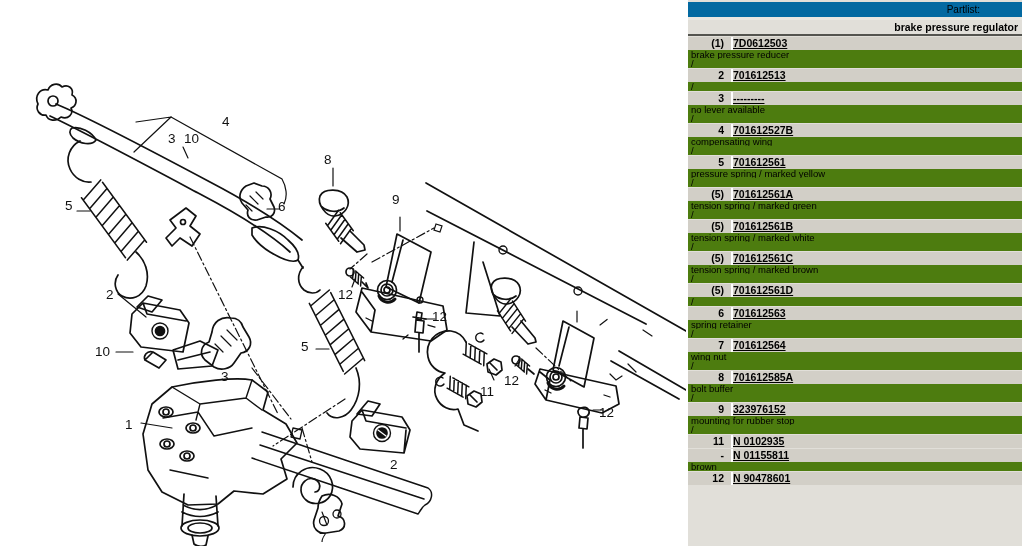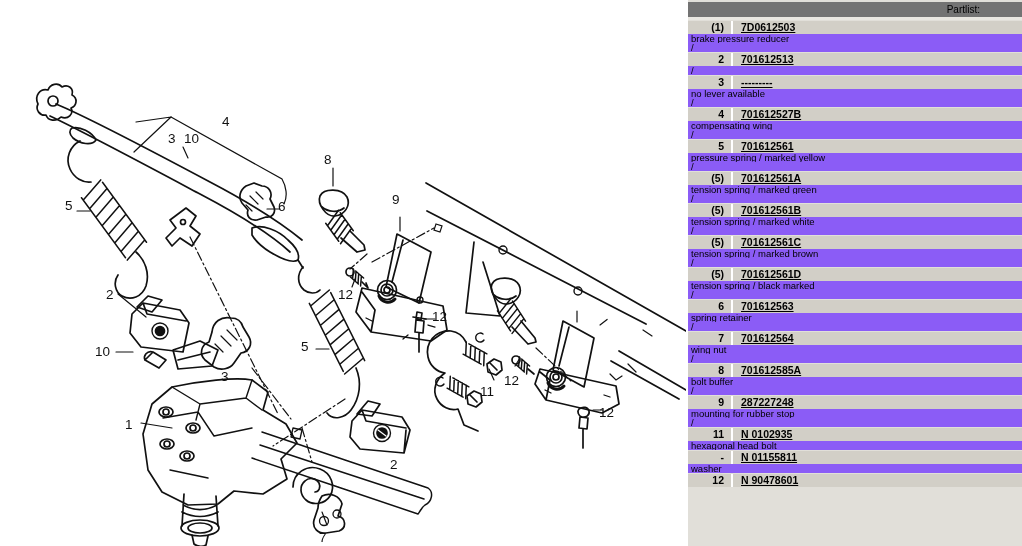--- a/index.html
+++ b/index.html
@@ -11,35 +11,35 @@
   .diagram{position:absolute;left:0;top:0;width:686px;height:546px;background:#fff;}
   .diagram svg{display:block;}
   .dlabel{font-family:"Liberation Sans",sans-serif;font-size:13.5px;fill:#111;cursor:pointer;}
   
   .partlist{
     position:absolute;left:686px;top:0;width:336px;height:546px;
     background:#e1dfd9;border-left:2px solid #ffffff;box-sizing:border-box;
     font-family:"Liberation Sans",sans-serif;color:#000;
   }
   .pl-header{
-    margin-top:2px;height:15px;line-height:15px;background:#737373;
+    margin-top:2px;height:15px;line-height:15px;background:#0369a1;
     font-size:10px;text-align:right;padding-right:42px;
   }
   .pl-gap{height:3px;background:#e9e7e1;}
   .pl-subtitle{
     height:14px;line-height:14px;background:#e1dfd9;font-weight:bold;font-size:10.5px;
     text-align:right;padding-right:4px;border-bottom:2px solid #54544f;
   }
   .pl-entry{margin-top:1px;}
   .pl-line1{display:flex;background:#d2cfc7;height:13px;line-height:13px;
     font-weight:bold;font-size:10.5px;}
   .pl-pos{width:36px;text-align:right;padding-right:7px;border-right:2px solid #fff;}
-  .pl-part{padding-left:8px;}
+  .pl-part{}
   .pl-partnum{text-decoration:underline;color:#000;cursor:pointer;}
-  .pl-desc{background:#8b5cf6;font-size:9.5px;height:9px;line-height:9px;padding-left:3px;
+  .pl-desc{background:#4d7c0f;font-size:9.5px;height:9px;line-height:9px;padding-left:3px;
     white-space:nowrap;overflow:hidden;}
 </style>
 </head>
 <body>
 
 <div class="screen">
 
   <div class="diagram">
     <svg width="686" height="546" viewBox="0 0 686 546">
       <g fill="none" stroke="#111" stroke-width="1.7" stroke-linecap="round" stroke-linejoin="round">
@@ -216,20 +216,21 @@
           <text x="125" y="429" class="dlabel">1</text>
           <text x="390" y="469" class="dlabel">2</text>
           <text x="319" y="542" class="dlabel">7</text>
         </g>
     </svg>
   </div>
 
   <div class="partlist">
     <div class="pl-header">Partlist:</div>
     <div class="pl-gap"></div>
+    <div class="pl-subtitle">brake pressure regulator</div>
     <div id="pl-rows">
         <div class="pl-entry">
           <div class="pl-line1">
             <div class="pl-pos">(1)</div>
             <div class="pl-part"><span class="pl-partnum">7D0612503</span></div>
           </div>
           <div class="pl-desc">brake pressure reducer</div>
           <div class="pl-desc">/</div>
         </div>
         <div class="pl-entry">
@@ -285,21 +286,20 @@
             <div class="pl-part"><span class="pl-partnum">701612561C</span></div>
           </div>
           <div class="pl-desc">tension spring / marked brown</div>
           <div class="pl-desc">/</div>
         </div>
         <div class="pl-entry">
           <div class="pl-line1">
             <div class="pl-pos">(5)</div>
             <div class="pl-part"><span class="pl-partnum">701612561D</span></div>
           </div>
-          <div class="pl-desc">tension spring / black marked</div>
           <div class="pl-desc">/</div>
         </div>
         <div class="pl-entry">
           <div class="pl-line1">
             <div class="pl-pos">6</div>
             <div class="pl-part"><span class="pl-partnum">701612563</span></div>
           </div>
           <div class="pl-desc">spring retainer</div>
           <div class="pl-desc">/</div>
         </div>
@@ -315,38 +315,37 @@
           <div class="pl-line1">
             <div class="pl-pos">8</div>
             <div class="pl-part"><span class="pl-partnum">701612585A</span></div>
           </div>
           <div class="pl-desc">bolt buffer</div>
           <div class="pl-desc">/</div>
         </div>
         <div class="pl-entry">
           <div class="pl-line1">
             <div class="pl-pos">9</div>
-            <div class="pl-part"><span class="pl-partnum">287227248</span></div>
+            <div class="pl-part"><span class="pl-partnum">323976152</span></div>
           </div>
           <div class="pl-desc">mounting for rubber stop</div>
           <div class="pl-desc">/</div>
         </div>
         <div class="pl-entry">
           <div class="pl-line1">
             <div class="pl-pos">11</div>
             <div class="pl-part"><span class="pl-partnum">N 0102935</span></div>
           </div>
-          <div class="pl-desc">hexagonal head bolt</div>
         </div>
         <div class="pl-entry">
           <div class="pl-line1">
             <div class="pl-pos">-</div>
             <div class="pl-part"><span class="pl-partnum">N 01155811</span></div>
           </div>
-          <div class="pl-desc">washer</div>
+          <div class="pl-desc">brown</div>
         </div>
         <div class="pl-entry">
           <div class="pl-line1">
             <div class="pl-pos">12</div>
             <div class="pl-part"><span class="pl-partnum">N 90478601</span></div>
           </div>
         </div>
       </div>
   </div>
 </div>

